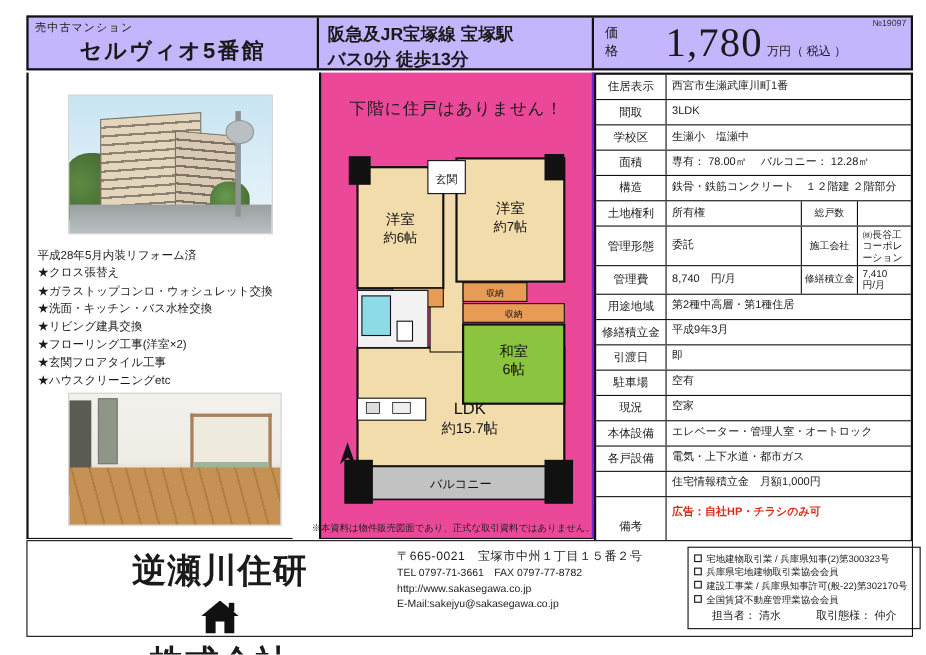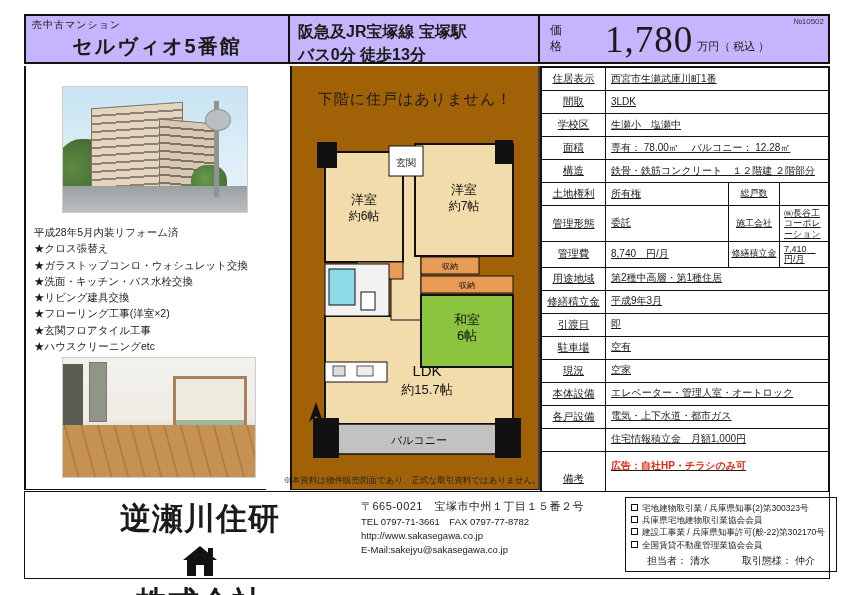--- a/index.html
+++ b/index.html
@@ -54,29 +54,29 @@
   .ip-opening { position:absolute; right:8px; top:18px; width:74px; height:70px; background:#efeade;
         border:3px solid #a9805a; border-bottom:none; }
   .ip-tatami { position:absolute; right:0; bottom:0; left:0; height:26px;
         background:linear-gradient(180deg,#9fb89b,#8aa98a); }
   .ip-door { position:absolute; left:26px; top:4px; width:18px; height:60px; background:#8f9587; border:1px solid #777; }
   .features { position:absolute; left:8px; top:158px; width:252px; font-size:10.5px; line-height:1.55; }
   .feat-line { white-space:nowrap; }
 
   
   .mid-col { position:absolute; left:290px; top:66px; width:250px; height:424px;
-             border-left:2px solid #111; border-right:2px solid #404040; border-bottom:1px solid #111; background:#a16207; }
+             border-left:2px solid #111; border-right:2px solid #6d28d9; border-bottom:1px solid #111; background:#ec4899; }
   .fp-headline { margin-top:24px; text-align:center; font-family:"Liberation Serif", serif;
                  font-size:15px; letter-spacing:1px; }
   .fp-box { position:absolute; left:7px; top:58px; width:236px; height:336px; }
   .fp-note { position:absolute; left:-10px; bottom:2px; width:260px; text-align:center; font-size:8.5px; color:#222; }
   svg text { font-family:"Liberation Sans", sans-serif; fill:#111; }
 
   
-  .details { position:absolute; left:540px; top:66px; width:290px; border:2px solid #111; background:#fff;text-decoration:underline; }
+  .details { position:absolute; left:540px; top:66px; width:290px; border:2px solid #111; background:#fff; }
   .d-row { display:flex; border-bottom:1px solid #111; min-height:23px; align-items:stretch; }
   .d-row:last-child { border-bottom:none; }
   .d-label { width:64px; border-right:1px solid #111; display:flex; align-items:center;
              justify-content:center; font-size:10.5px; padding:1px; text-align:center; }
   .d-value { flex:1; display:flex; align-items:center; font-size:10px; padding:2px 5px; line-height:1.25; }
   .d-label2 { width:52px; border-left:1px solid #111; border-right:1px solid #111;
               display:flex; align-items:center; justify-content:center; font-size:9px; text-align:center;
               padding:1px; line-height:1.1; }
   .d-value.mid { flex:0 0 122px; }
   .d-value2 { flex:1; font-size:9px; padding:2px 4px; display:flex; align-items:center; line-height:1.15; }
@@ -116,21 +116,21 @@
   <div class="header">
     <div class="h-cell h-title">
       <div class="listing-type">売中古マンション</div>
       <div class="property-name">セルヴィオ5番館</div>
     </div>
     <div class="h-cell h-access">
       <div>阪急及JR宝塚線 宝塚駅</div>
       <div>バス0分 徒歩13分</div>
     </div>
     <div class="h-cell h-price">
-      <div class="listing-no">№10502</div>
+      <div class="listing-no">№19097</div>
       <div class="price-row">
         <span class="price-label">価格</span>
         <span class="price-value">1,780</span>
         <span class="price-unit">万円（ 税込 ）</span>
       </div>
     </div>
   </div>
 
   <div class="left-col">
     <div class="photo photo-building">

